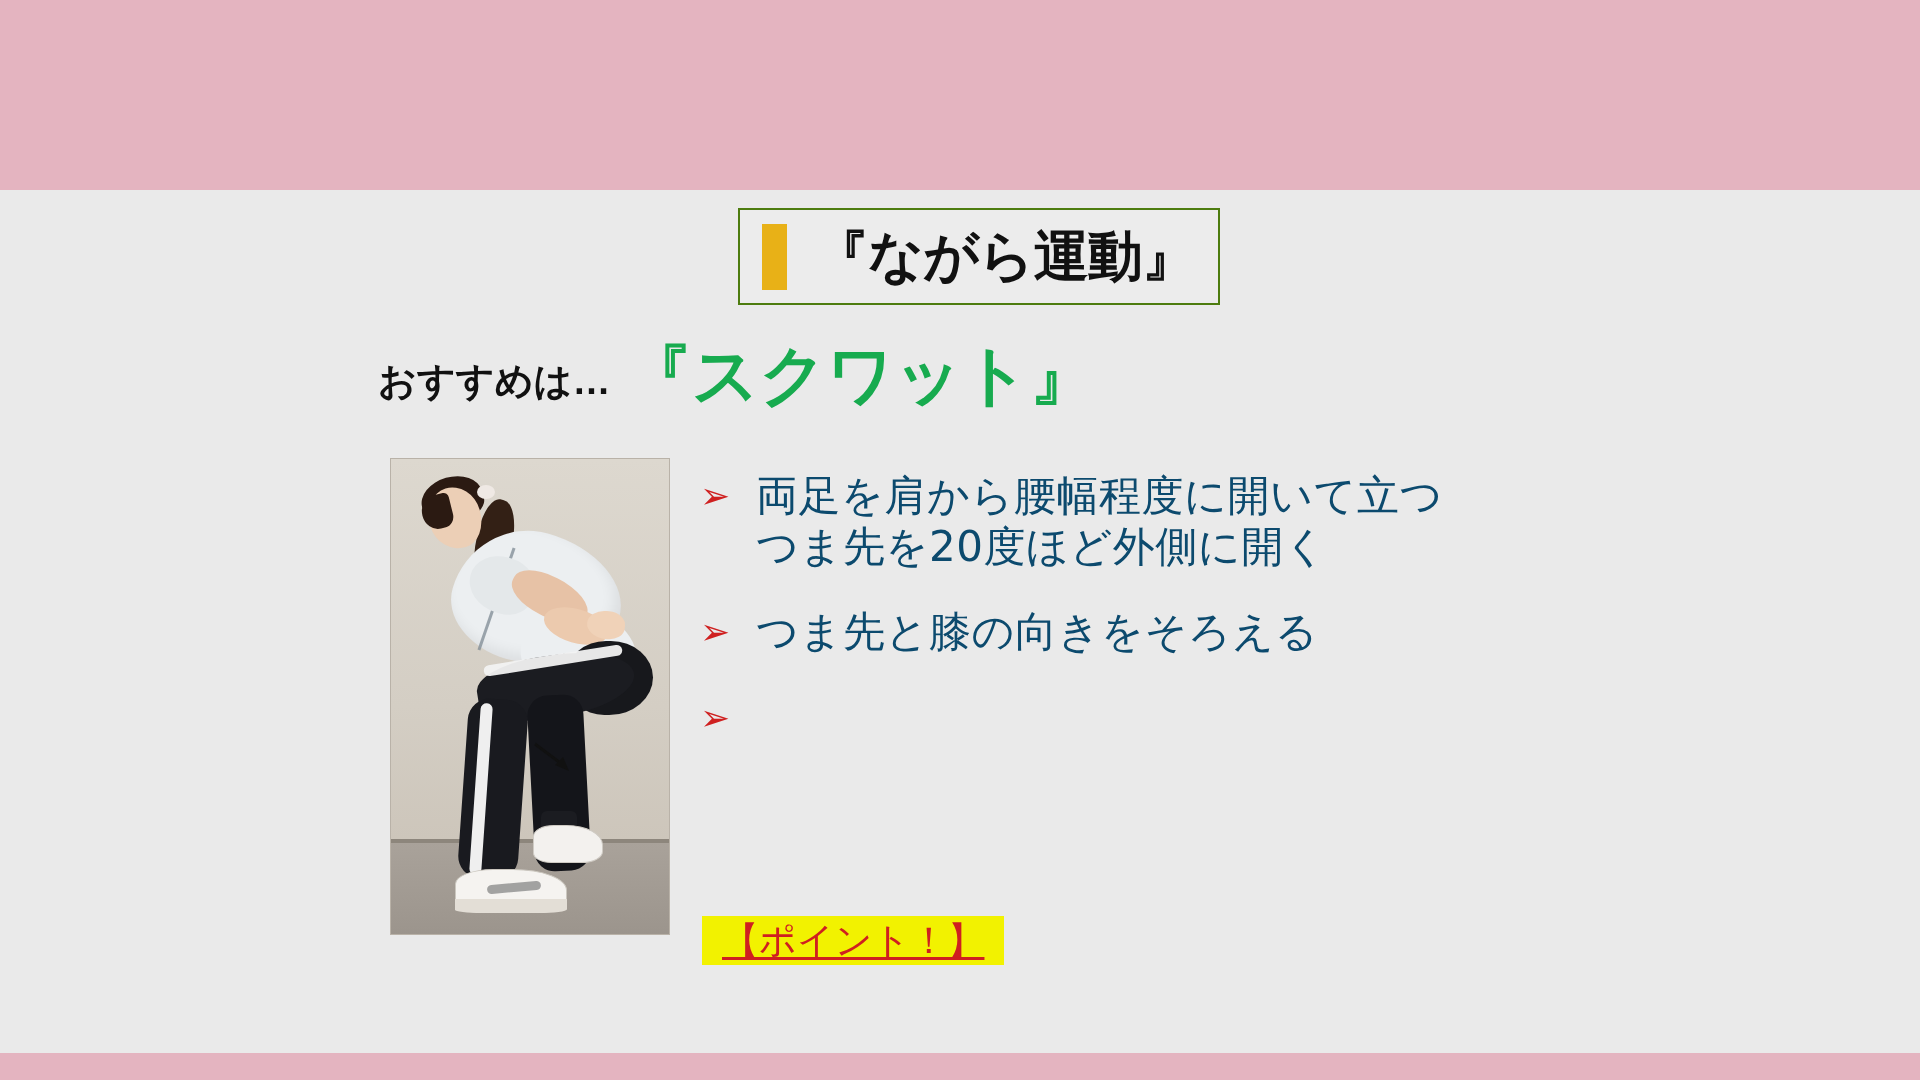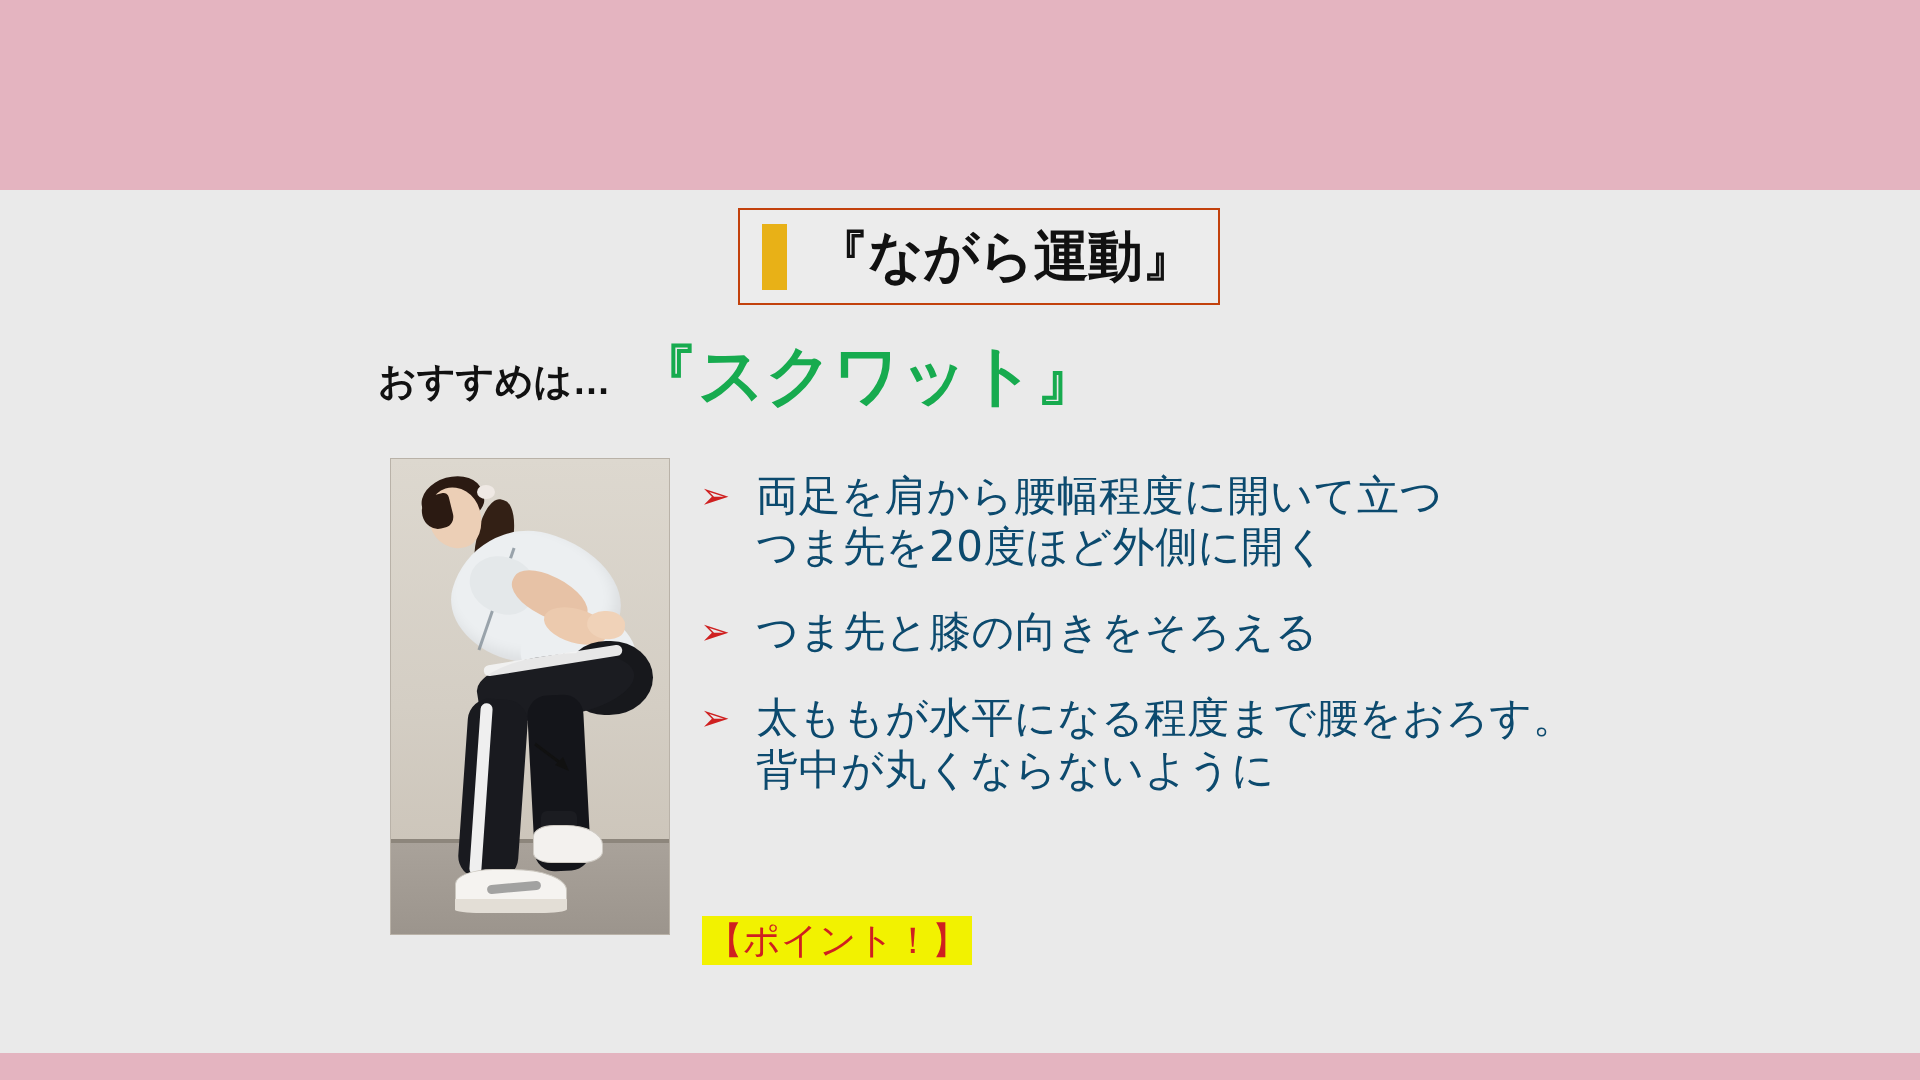--- a/index.html
+++ b/index.html
@@ -17,21 +17,21 @@
   }
   .band-bottom{
     position:absolute; left:0; top:1053px; width:1920px; height:27px;
     background:#e4b4c0;
   }
 
   
   .title-box{
     position:absolute; left:738px; top:208px; width:482px; height:97px;
     background:#ececec;
-    border:2px solid #c2410c;
+    border:2px solid #4d7c0f;
     display:flex; align-items:center;
   }
   .title-accent{
     width:25px; height:66px; background:#e8b117;
     margin-left:22px; flex:0 0 auto;
   }
   .title-text{
     margin-left:27px;
     font-size:55px; font-weight:bold; color:#111;
     letter-spacing:-1px; white-space:nowrap; line-height:1;
@@ -41,21 +41,21 @@
   
   .reco-row{
     position:absolute; left:378px; top:340px; width:900px; height:90px;
   }
   .reco-label{
     position:absolute; left:0; top:22px;
     font-size:38px; font-weight:bold; color:#111;
     white-space:nowrap; line-height:1;
   }
   .reco-value{
-    position:absolute; left:254px; top:-4px;
+    position:absolute; left:248px; top:-4px;
     font-size:66px; font-weight:bold; color:#17ab4f;
     white-space:nowrap; line-height:1.2;
     font-family:"DejaVu Sans","Liberation Sans",sans-serif;
   }
 
   
   .photo{
     position:absolute; left:390px; top:458px; width:280px; height:477px;
     background:#cfc9c0; border:1px solid #b9b2a8; overflow:hidden;
   }
@@ -136,22 +136,22 @@
     font-family:"DejaVu Sans","Liberation Sans",sans-serif;
   }
   .bullet-body{ color:#0c4a6e; font-size:42px; line-height:1.22;
                 white-space:pre-line; letter-spacing:.5px;
                 font-family:"DejaVu Sans","Liberation Sans",sans-serif; }
 
   
   .point{ position:absolute; left:702px; top:916px; }
   .point-line{
     display:inline-block; background:#f2f200; color:#cf2020;
-    font-size:37px; line-height:1.28; padding:1px 4px;
-    text-decoration-thickness:3px;
+    font-size:37px; line-height:1.28; padding:1px 20px;
+    text-decoration:underline; text-decoration-thickness:3px;
     text-underline-offset:4px; white-space:nowrap;
     font-family:"DejaVu Sans","Liberation Sans",sans-serif;
   }
 </style>
 </head>
 <body>
 
 <div class="band-top"></div>
 
 <div class="title-box">
@@ -206,22 +206,20 @@
     <span class="bullet-marker">➢</span>
     <span class="bullet-body">両足を肩から腰幅程度に開いて立つ
 つま先を20度ほど外側に開く</span>
   </div>
   <div class="bullet">
     <span class="bullet-marker">➢</span>
     <span class="bullet-body">つま先と膝の向きをそろえる</span>
   </div>
   <div class="bullet">
     <span class="bullet-marker">➢</span>
-    <span class="bullet-body">太ももが水平になる程度まで腰をおろす。
-背中が丸くならないように</span>
   </div>
 </div>
 
 <div class="point">
   <div><span class="point-line">【ポイント！】</span></div>
 </div>
 
 <div class="band-bottom"></div>
 
 </body></html>

